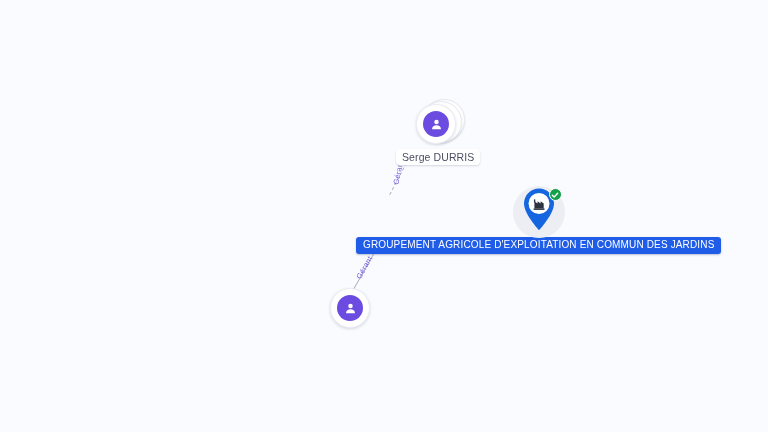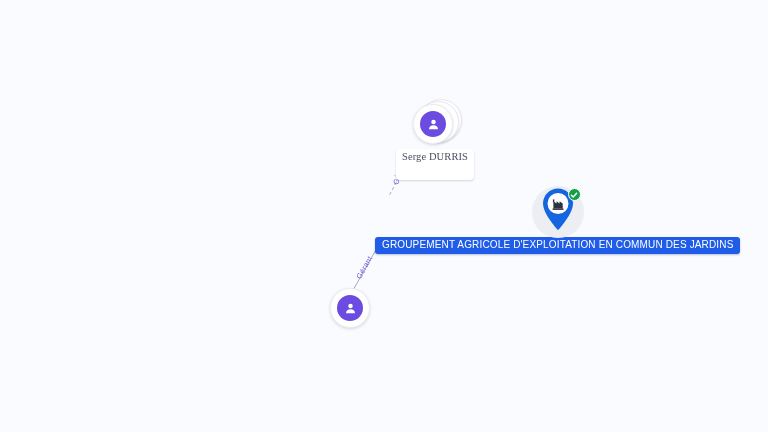--- a/index.html
+++ b/index.html
@@ -87,28 +87,27 @@
     justify-content: center;
   }
   .person-node .avatar-circle svg {
     display: block;
   }
 
   .node-label {
     margin-top: 3px;
     background: #ffffff;
     border-radius: 4px;
-    padding: 2px 6px 17px 6px;
+    padding: 2px 6px 2px 6px;
     font-size: 10.5px;
     line-height: 12px;
     color: #4a4f62;
     white-space: nowrap;
     box-shadow: 0 1px 2px rgba(40,50,90,.18);
     letter-spacing: .1px;
-    font-family: Liberation Serif, serif;
   }
 
   
   .company-node .pin-halo {
     position: relative;
     width: 52px;
     height: 52px;
     border-radius: 50%;
     background: #eceef4;
     display: flex;
@@ -189,21 +188,21 @@
           <svg width="15" height="15" viewBox="0 0 24 24" fill="#ffffff">
             <circle cx="12" cy="8" r="3.6"></circle>
             <path d="M4.8 19.5c0-3.9 3.2-6.4 7.2-6.4s7.2 2.5 7.2 6.4z"></path>
           </svg>
         </div>
       </div>
     </div>
     <div class="node-label">Serge DURRIS</div>
   </div>
 
-  <div class="node company-node" style="left:375px; top:186px;">
+  <div class="node company-node" style="left:356px; top:186px;">
     <div class="pin-halo">
       <div class="pin-shape">
         <svg width="34" height="45" viewBox="0 0 34 45">
           <path d="M17 1.5C8.7 1.5 2 8.2 2 16.5c0 10.6 15 26.8 15 26.8s15-16.2 15-26.8c0-8.3-6.7-15-15-15z" fill="#1565e0"></path>
           <circle cx="17" cy="16.5" r="10.5" fill="#ffffff"></circle>
           <g fill="#2b3340">
             <path d="M11.6 21.4h10.9v1.5H11.6z"></path>
             <path d="M12.4 14.3l3.1 2.1v-2.1l3.1 2.1v-2.1l3.1 2.1v5.0h-9.3z"></path>
             <path d="M11.9 12.4h1.4v3.0h-1.4z"></path>
           </g>

